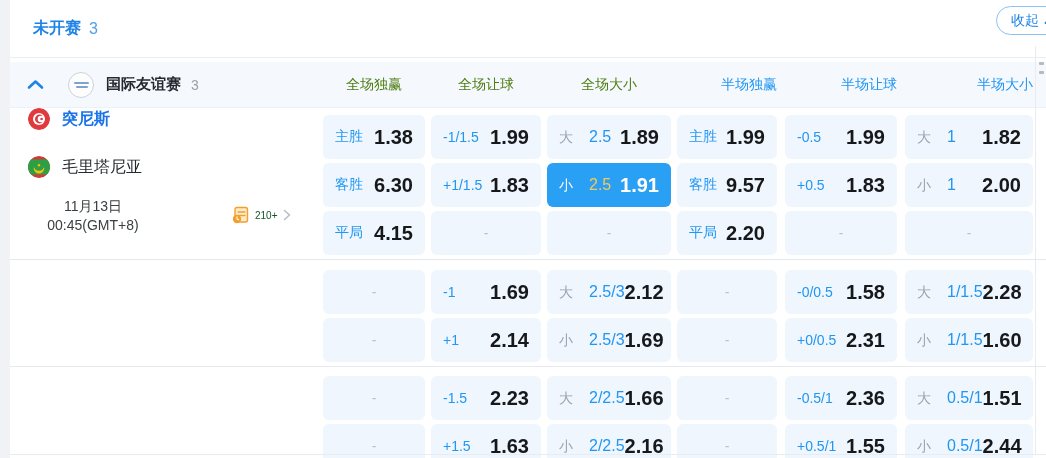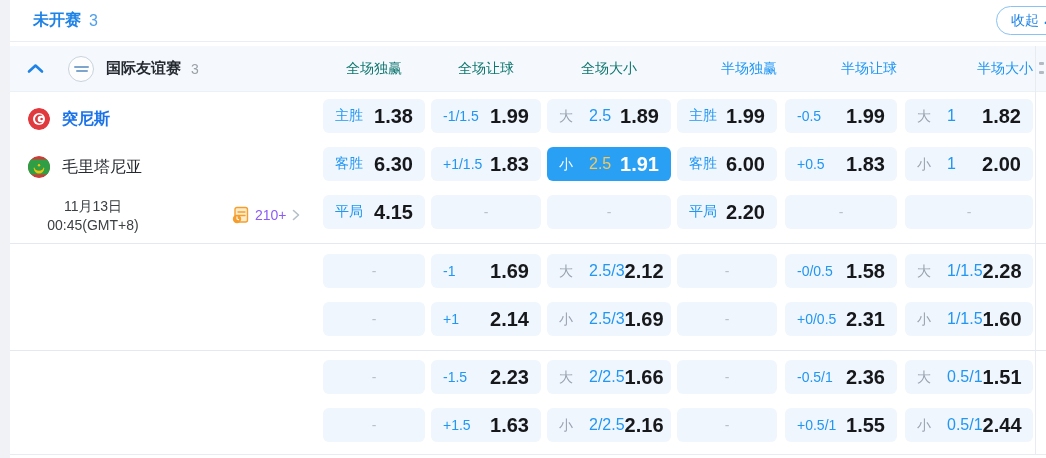--- a/index.html
+++ b/index.html
@@ -9,21 +9,21 @@
     background:#f0f2f5;
     position:relative;
   }
   .panel {
     position:absolute; left:10px; top:0; width:1036px; height:458px;
     background:#fff;
   }
 
   
   .topbar {
-    height:42px; background:#fff; border-bottom:1px solid #eaeef3;
+    height:58px; background:#fff; border-bottom:1px solid #eaeef3;
     display:flex; align-items:center; padding:0 12px 0 23px; position:relative;
   }
   .topbar-title { font-size:16px; font-weight:700; color:#1e82e6; }
   .topbar-count { font-size:16px; color:#4f9fea; margin-left:8px; }
   .collapse-btn {
     position:absolute; right:-24px; top:6px; height:29px;
     border:1px solid #8ac2f3; border-radius:16px; background:#fff;
     color:#1e82e6; font-size:14px; display:flex; align-items:center;
     padding:0 14px; gap:5px; cursor:pointer;
   }
@@ -38,37 +38,37 @@
   .league-logo {
     width:26px; height:26px; border-radius:50%; background:#fdfdfd;
     border:1px solid #c9d3dd; margin-left:20px; position:relative; overflow:hidden;
   }
   .league-logo i { position:absolute; left:5px; height:2px; background:#7da4cc; border-radius:1px; }
   .league-logo i:nth-child(1){ top:9px;  width:15px; }
   .league-logo i:nth-child(2){ top:13px; width:12px; left:7px; }
   .league-name { font-size:15px; font-weight:700; color:#24292f; margin-left:12px; }
   .league-count { font-size:14px; color:#9aa0a6; margin-left:10px; }
   .hdr { font-size:14px; text-align:center; }
-  .hdr.dark { color:#0f766e; }
+  .hdr.dark { color:#4d7c0f; }
   .hdr.blue { color:#2196f3;text-align:right; }
 
   
   .row { display:flex; height:44px; margin-bottom:4px; padding-left:313px; }
   .c0 { width:102px; margin-right:6px; }
   .c1 { width:110px; margin-right:6px; }
   .c2 { width:124px; margin-right:6px;text-align:center; }
   .c3 { width:100px; margin-right:8px; }
   .c4 { width:112px; margin-right:8px; }
   .c5 { width:128px; margin-right:0; }
   .rows-wrap { padding-top:7px; }
   .group-sep { height:1px; background:#e3e9ef; margin:1px 0 10px 0; }
   .sep2 { margin:4px 0 9px 0; }
 
   .cell {
-    background:#eff6fd; border-radius:6px; height:34px;
+    background:#eff6fd; border-radius:6px; height:44px;
     display:flex; align-items:center; justify-content:space-between;
     padding:0 12px; cursor:pointer;
   }
   .cell .lbl  { color:#2196f3; font-size:14px; white-space:nowrap; }
   .cell .val  { color:#16181b; font-weight:700; font-size:20px; }
   .cell .oulbl { display:flex; align-items:baseline; gap:4px; white-space:nowrap; }
   .cell .side { color:#9aa3b0; font-size:14px; }
   .cell .line { color:#2196f3; font-size:16px;margin-left:12px; }
   .cell.dash { justify-content:center; cursor:default; }
   .cell.dash span { color:#b9c2cc; font-size:14px; }
@@ -84,21 +84,21 @@
   .flag { width:22px; height:22px; border-radius:50%; overflow:hidden; position:relative; flex:0 0 22px; }
   .team-name { margin-left:12px; font-size:16px; }
   .team1 .team-name { color:#1a73e8; font-weight:700; }
   .team2 .team-name { color:#24292f; }
   .datebox {
     position:absolute; left:8px; top:191px; width:150px; height:44px;
     display:flex; flex-direction:column; justify-content:flex-end; align-items:center;
     font-size:14px; color:#3c4043; line-height:19px;
   }
   .markets { left:222px; top:193px; height:44px; gap:5px; cursor:pointer; }
-  .markets .mcount { font-size:14px; color:#8b5cf6; }
+  .markets .mcount { font-size:10px; color:#14532d; }
 
   
   .v-divider { position:absolute; left:1025px; top:46px; width:1px; height:409px; background:#e7ecf1; }
   .frag { position:absolute; width:5px; height:3px; background:#b3bac2; border-radius:1px; }
   .bottom-line { position:absolute; left:0; top:454px; width:1036px; height:1px; background:#e7ecf1; }
 </style>
 </head>
 <body>
 
 <div class="panel">
@@ -182,21 +182,21 @@
         </div>
         <div class="cell c2 selected">
           <span class="oulbl">
             <span class="side">小</span>
             <span class="line">2.5</span>
           </span>
           <span class="val">1.91</span>
         </div>
         <div class="cell c3">
           <span class="lbl">客胜</span>
-          <span class="val">6.00</span>
+          <span class="val">9.57</span>
         </div>
         <div class="cell c4">
           <span class="lbl">+0.5</span>
           <span class="val">1.83</span>
         </div>
         <div class="cell c5">
           <span class="oulbl">
             <span class="side">小</span>
             <span class="line">1</span>
           </span>

